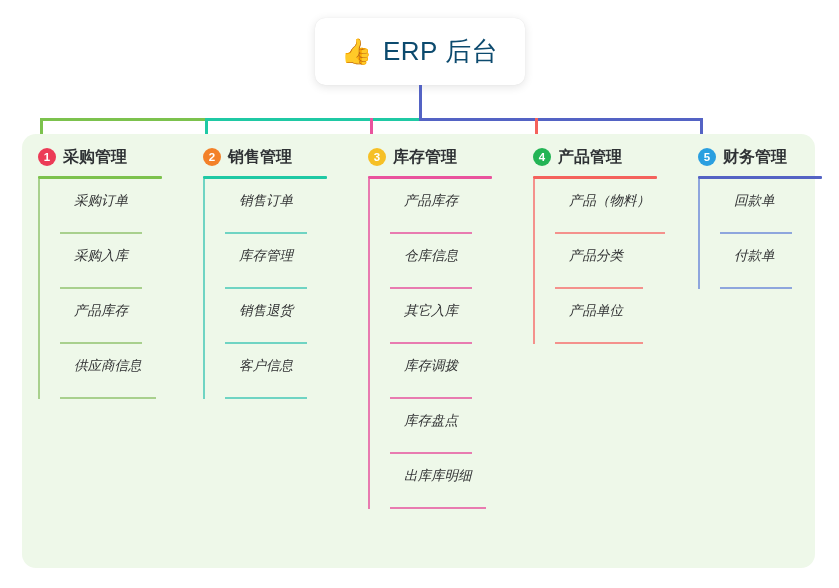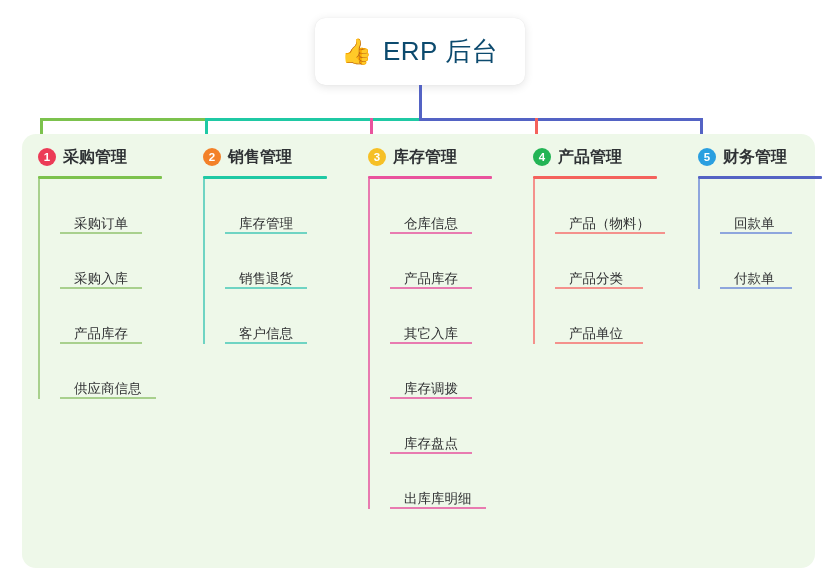--- a/index.html
+++ b/index.html
@@ -109,24 +109,25 @@
     bottom: 0;
     width: 2px;
   }
   .leaf {
     position: relative;
     height: 55px;
   }
   .leaf-text {
     position: absolute;
     left: 14px;
-    bottom: 1px;
+    bottom: 24px;
     font-size: 13.5px;
     color: #303133;
     white-space: nowrap;
+    font-style: italic;
   }
   .leaf-rule {
     position: absolute;
     left: 0;
     bottom: 0;
     height: 2px;
   }
 </style>
 </head>
 <body>
@@ -181,20 +182,24 @@
       </div>
       <div class="column" style="left: 187px;">
         <div class="col-head">
           <span class="badge" style="background: rgb(243, 129, 41);">2</span>
           <span class="col-title">销售管理</span>
         </div>
         <div class="col-rule" style="background: rgb(31, 201, 164); width: 124px; margin-left: 16px;"></div>
         <div class="leaves">
           <div class="spine" style="background: rgb(111, 212, 195);"></div>
           <div class="leaf">
+            <span class="leaf-text">销售订单</span>
+            <div class="leaf-rule" style="background: rgb(111, 212, 195); width: 82px;"></div>
+          </div>
+          <div class="leaf">
             <span class="leaf-text">库存管理</span>
             <div class="leaf-rule" style="background: rgb(111, 212, 195); width: 82px;"></div>
           </div>
           <div class="leaf">
             <span class="leaf-text">销售退货</span>
             <div class="leaf-rule" style="background: rgb(111, 212, 195); width: 82px;"></div>
           </div>
           <div class="leaf">
             <span class="leaf-text">客户信息</span>
             <div class="leaf-rule" style="background: rgb(111, 212, 195); width: 82px;"></div>
@@ -203,25 +208,25 @@
       </div>
       <div class="column" style="left: 352px;">
         <div class="col-head">
           <span class="badge" style="background: rgb(246, 192, 38);">3</span>
           <span class="col-title">库存管理</span>
         </div>
         <div class="col-rule" style="background: rgb(233, 83, 157); width: 124px; margin-left: 16px;"></div>
         <div class="leaves">
           <div class="spine" style="background: rgb(232, 123, 176);"></div>
           <div class="leaf">
+            <span class="leaf-text">产品库存</span>
+            <div class="leaf-rule" style="background: rgb(232, 123, 176); width: 82px;"></div>
+          </div>
+          <div class="leaf">
             <span class="leaf-text">仓库信息</span>
-            <div class="leaf-rule" style="background: rgb(232, 123, 176); width: 82px;"></div>
-          </div>
-          <div class="leaf">
-            <span class="leaf-text">产品库存</span>
             <div class="leaf-rule" style="background: rgb(232, 123, 176); width: 82px;"></div>
           </div>
           <div class="leaf">
             <span class="leaf-text">其它入库</span>
             <div class="leaf-rule" style="background: rgb(232, 123, 176); width: 82px;"></div>
           </div>
           <div class="leaf">
             <span class="leaf-text">库存调拨</span>
             <div class="leaf-rule" style="background: rgb(232, 123, 176); width: 82px;"></div>
           </div>

